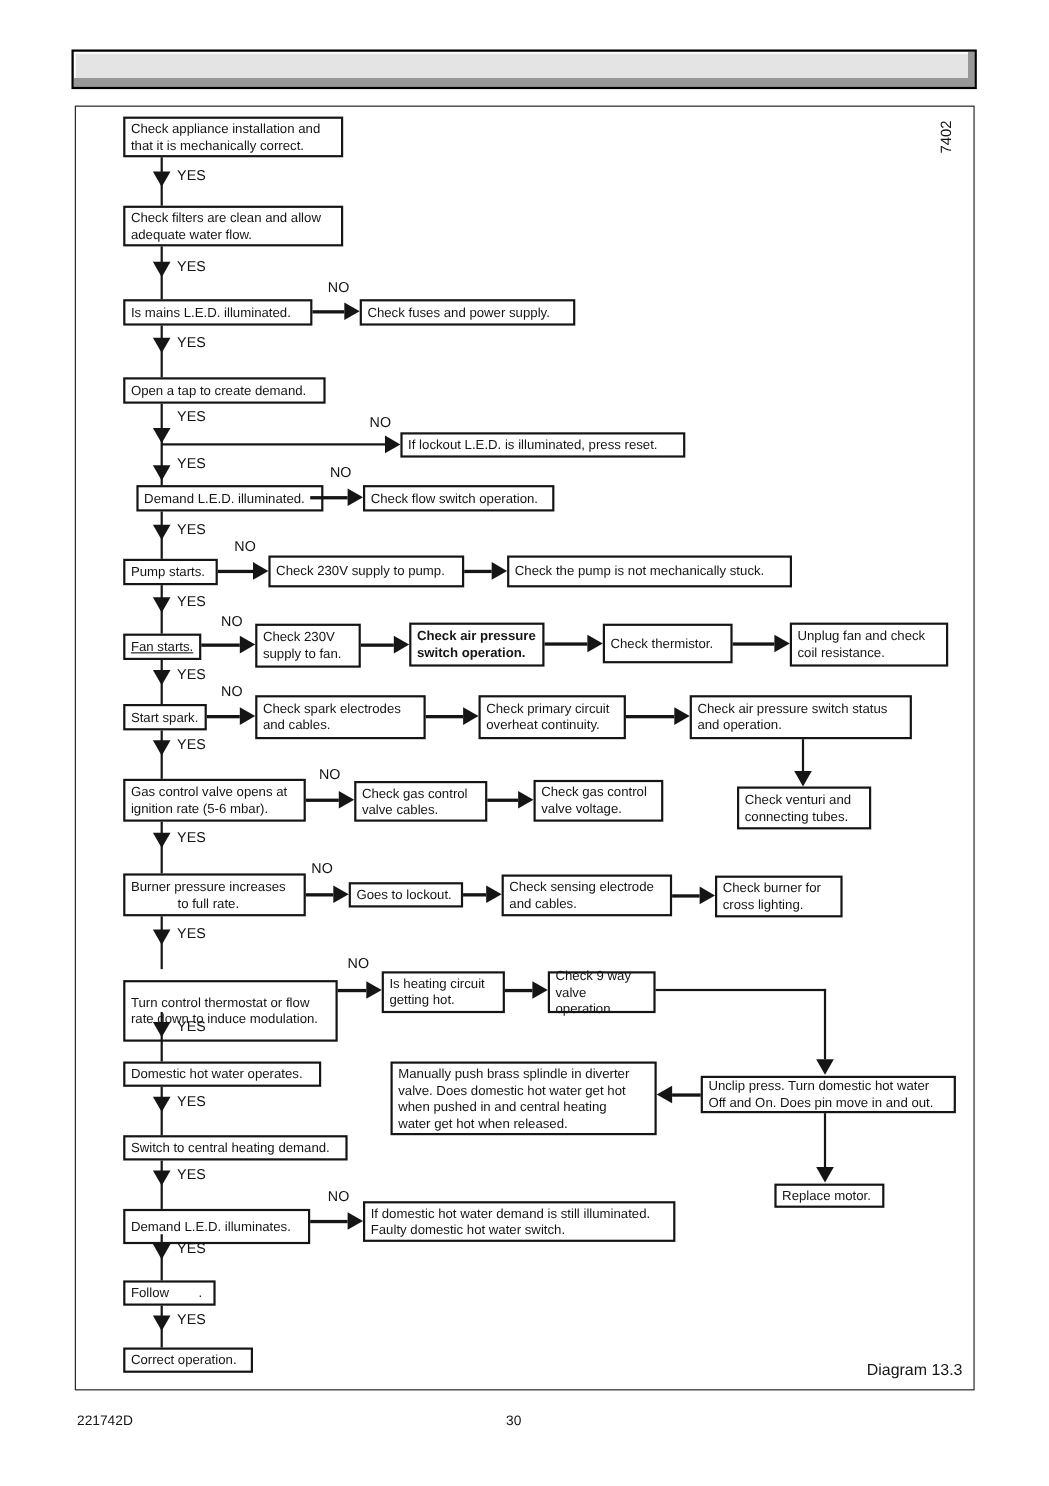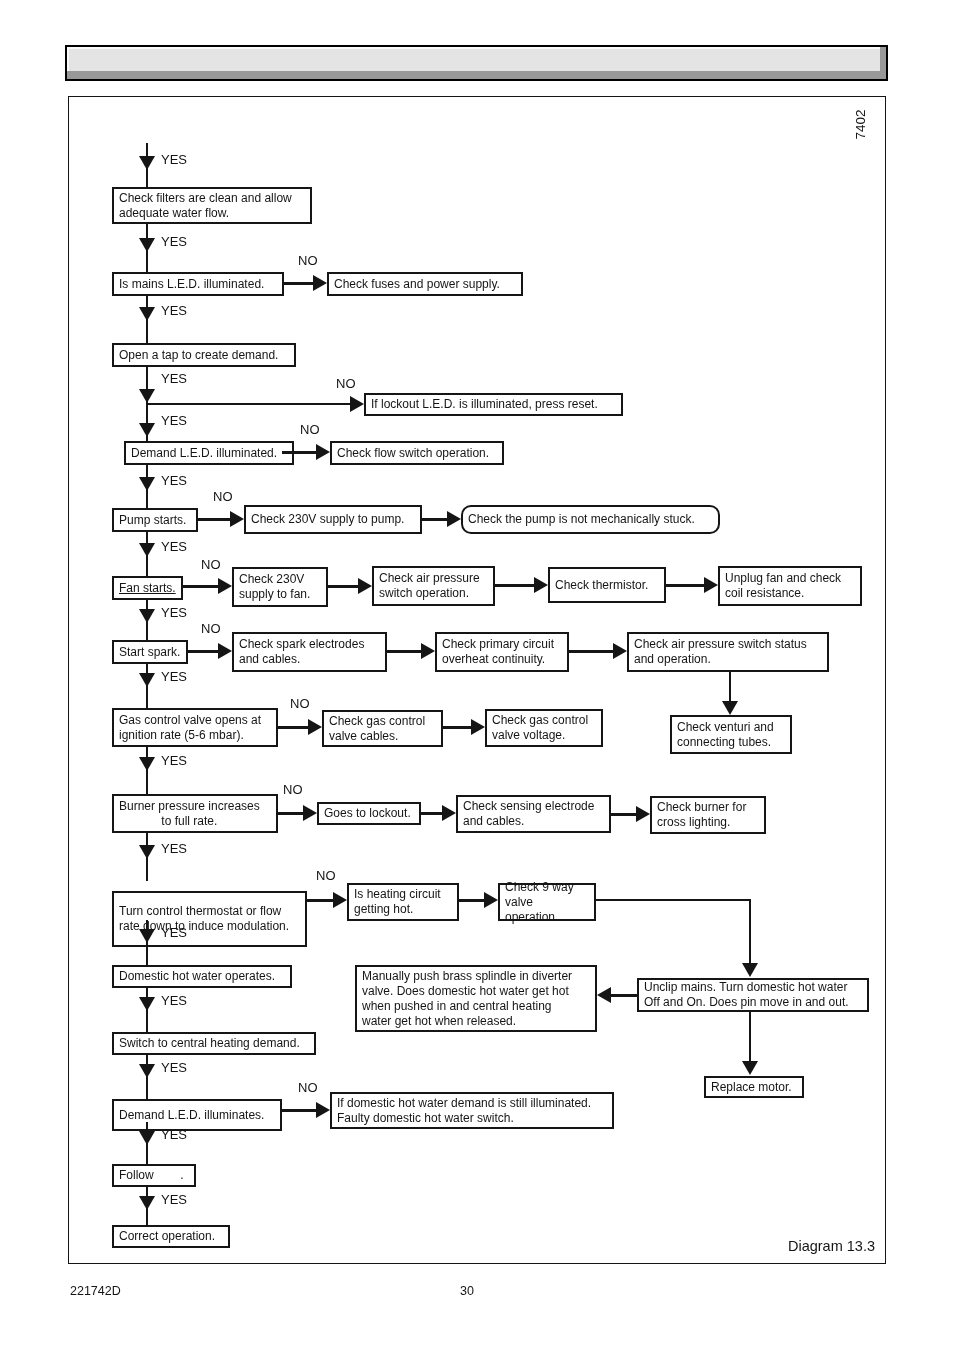--- a/index.html
+++ b/index.html
@@ -36,20 +36,22 @@
 
 <div id="page">
 
   <div class="hdrbar"></div>
   <div class="frame"></div>
   <div class="figcode">7402</div>
   <div class="caption">Diagram 13.3</div>
   <div class="foot" style="left:70px;top:1284px;">221742D</div>
   <div class="foot" style="left:460px;top:1284px;">30</div>
 
+  <div class="box" style="left:112px;top:106px;width:200px;height:37px;">Check appliance installation and
+that it is mechanically correct.</div>
   <div class="box" style="left:112px;top:187px;width:200px;height:37px;">Check filters are clean and allow
 adequate water flow.</div>
   <div class="box" style="left:112px;top:272px;width:172px;height:24px;">Is mains L.E.D. illuminated.</div>
   <div class="box" style="left:112px;top:343px;width:184px;height:24px;">Open a tap to create demand.</div>
   <div class="box" style="left:112px;top:441px;width:170px;height:24px;margin-left:12px;">Demand L.E.D. illuminated.</div>
   <div class="box" style="left:112px;top:508px;width:86px;height:24px;">Pump starts.</div>
   <div class="box" style="left:112px;top:576px;width:71px;height:24px;text-decoration:underline;">Fan starts.</div>
   <div class="box" style="left:112px;top:640px;width:76px;height:24px;">Start spark.</div>
   <div class="box" style="left:112px;top:708px;width:166px;height:39px;">Gas control valve opens at
 ignition rate (5-6 mbar).</div>
@@ -60,24 +62,24 @@
   <div class="box" style="left:112px;top:965px;width:180px;height:23px;">Domestic hot water operates.</div>
   <div class="box" style="left:112px;top:1032px;width:204px;height:23px;">Switch to central heating demand.</div>
   <div class="box" style="left:112px;top:1099px;width:170px;height:32px;">Demand L.E.D. illuminates.</div>
   <div class="box" style="left:112px;top:1164px;width:84px;height:23px;">Follow&nbsp;&nbsp;&nbsp;&nbsp;&nbsp;&nbsp;&nbsp;&nbsp;.</div>
   <div class="box" style="left:112px;top:1225px;width:118px;height:23px;">Correct operation.</div>
 
   <div class="box" style="left:327px;top:272px;width:196px;height:24px;">Check fuses and power supply.</div>
   <div class="box" style="left:364px;top:393px;width:259px;height:23px;">If lockout L.E.D. is illuminated, press reset.</div>
   <div class="box" style="left:330px;top:441px;width:174px;height:24px;">Check flow switch operation.</div>
   <div class="box" style="left:244px;top:505px;width:178px;height:29px;">Check 230V supply to pump.</div>
-  <div class="box" style="left:461px;top:505px;width:259px;height:29px;border-radius:10px;">Check the pump is not mechanically stuck.</div>
+  <div class="box" style="left:461px;top:505px;width:259px;height:29px;">Check the pump is not mechanically stuck.</div>
   <div class="box" style="left:232px;top:567px;width:96px;height:40px;">Check 230V
 supply to fan.</div>
-  <div class="box" style="left:372px;top:566px;width:123px;height:40px;">Check air pressure
+  <div class="box" style="left:372px;top:566px;width:123px;height:40px;font-weight:bold;">Check air pressure
 switch operation.</div>
   <div class="box" style="left:548px;top:567px;width:118px;height:36px;">Check thermistor.</div>
   <div class="box" style="left:718px;top:566px;width:144px;height:40px;">Unplug fan and check
 coil resistance.</div>
   <div class="box" style="left:232px;top:632px;width:155px;height:40px;">Check spark electrodes
 and cables.</div>
   <div class="box" style="left:435px;top:632px;width:134px;height:40px;">Check primary circuit
 overheat continuity.</div>
   <div class="box" style="left:627px;top:632px;width:202px;height:40px;">Check air pressure switch status
 and operation.</div>
@@ -89,21 +91,21 @@
 valve voltage.</div>
   <div class="box" style="left:317px;top:802px;width:104px;height:23px;">Goes to lockout.</div>
   <div class="box" style="left:456px;top:795px;width:155px;height:38px;">Check sensing electrode
 and cables.</div>
   <div class="box" style="left:650px;top:796px;width:116px;height:38px;">Check burner for
 cross lighting.</div>
   <div class="box" style="left:347px;top:883px;width:112px;height:38px;">Is heating circuit
 getting hot.</div>
   <div class="box" style="left:498px;top:883px;width:98px;height:38px;">Check 9 way
 valve operation.</div>
-  <div class="box" style="left:637px;top:978px;width:232px;height:34px;">Unclip mains. Turn domestic hot water
+  <div class="box" style="left:637px;top:978px;width:232px;height:34px;">Unclip press. Turn domestic hot water
 Off and On. Does pin move in and out.</div>
   <div class="box" style="left:355px;top:965px;width:242px;height:67px;">Manually push brass splindle in diverter
 valve. Does domestic hot water get hot
 when pushed in and central heating
 water get hot when released.</div>
   <div class="box" style="left:704px;top:1076px;width:100px;height:22px;">Replace motor.</div>
   <div class="box" style="left:330px;top:1092px;width:284px;height:37px;">If domestic hot water demand is still illuminated.
 Faulty domestic hot water switch.</div>
 
   <div class="vl" style="left:146px;top:143px;height:44px;"></div>

